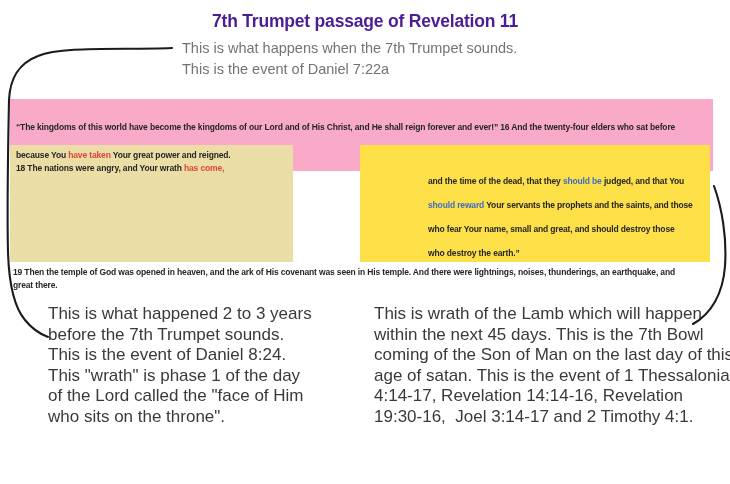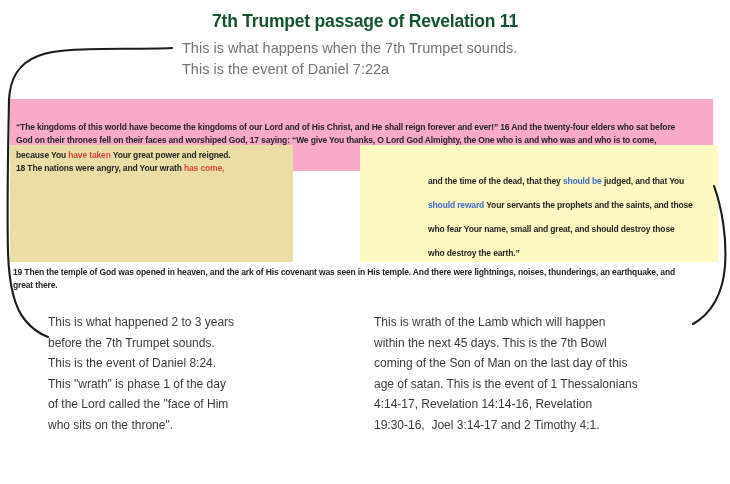--- a/index.html
+++ b/index.html
@@ -10,21 +10,21 @@
     font-family:"Liberation Sans", sans-serif;
     color:#2b2b2b;
     overflow:hidden;
   }
   
   .connector-svg{position:absolute;left:0;top:0;width:730px;height:484px;pointer-events:none;z-index:6;}
   .connector-svg path{fill:none;stroke:#1b1b1b;stroke-width:2.1;stroke-linecap:round;}
 
   .slide-title{
     position:absolute;left:0;top:11px;width:730px;
-    text-align:center;font-size:17.5px;font-weight:bold;color:#14532d;
+    text-align:center;font-size:17.5px;font-weight:bold;color:#4c1d95;
     letter-spacing:-0.2px;
   }
   .top-note{
     position:absolute;left:182px;top:38px;
     font-size:14.5px;line-height:20.5px;color:#737373;
   }
   .top-note div{white-space:pre;}
 
   .scripture{font-weight:bold;color:#262626;font-size:8.5px;letter-spacing:-0.15px;}
   .heading-line{
@@ -38,37 +38,37 @@
     background:#F8AAC8;padding:22px 6px;
     line-height:13px;
   }
   .tan-box{
     left:10px;top:145px;width:271px;height:109px;
     background:#EADDA6;padding:4px 6px;
     line-height:13px;
   }
   .blue-box{
     left:360px;top:145px;width:282px;height:93px;
-    background:#fef9c3;padding:24px 8px 0 68px;
+    background:#fde047;padding:24px 0 0 68px;
     line-height:24px;
   }
   .hl-box div{white-space:pre;}
 
   .red-run{color:#E0453E;}
   .blue-run{color:#3F6DC6;}
   .u-run{}
 
   .verse19{
     position:absolute;left:13px;top:266px;line-height:13px;z-index:2;
   }
   .verse19 div{white-space:pre;}
 
   .bottom-note{
-    position:absolute;top:312px;
-    font-size:12px;line-height:20.5px;color:#3a3a3a;z-index:2;
+    position:absolute;top:304px;
+    font-size:17px;line-height:20.5px;color:#3a3a3a;z-index:2;
   }
   .bottom-note div{white-space:pre;}
   .left-note{left:48px;}
   .right-note{left:374px;}
 </style>
 </head>
 <body>
 
 <div class="canvas">
 
@@ -83,21 +83,20 @@
       <div>This is what happens when the 7th Trumpet sounds.</div>
       <div>This is the event of Daniel 7:22a</div>
     </div>
 
   <div class="heading-line scripture">
     <span class="heading-ref">Revelation 11:15-19 NKJV</span><span>15 Then the seventh angel sounded: and there were loud voices in heaven, saying,</span>
   </div>
 
   <div class="hl-box pink-box scripture">
       <div>“The kingdoms of this world have become the kingdoms of our Lord and of His Christ, and He shall reign forever and ever!” 16 And the twenty-four elders who sat before</div>
-      <div>God on their thrones fell on their faces and worshiped God, 17 saying: “We give You thanks, O Lord God Almighty, the One who is and who was and who is to come,</div>
     </div>
 
   <div class="hl-box tan-box scripture">
     <div><span class="u-run">because</span><span> You </span><span class="red-run">have taken</span><span> Your great power and reigned.</span></div>
     <div><span>18 The nations were angry, and Your wrath </span><span class="red-run">has come,</span></div>
   </div>
 
   <div class="hl-box blue-box scripture">
     <div><span>and the time of the dead, that they </span><span class="blue-run">should be</span><span> judged, and that You</span></div>
     <div><span class="blue-run">should reward</span><span> Your servants the prophets and the saints, and those</span></div>

